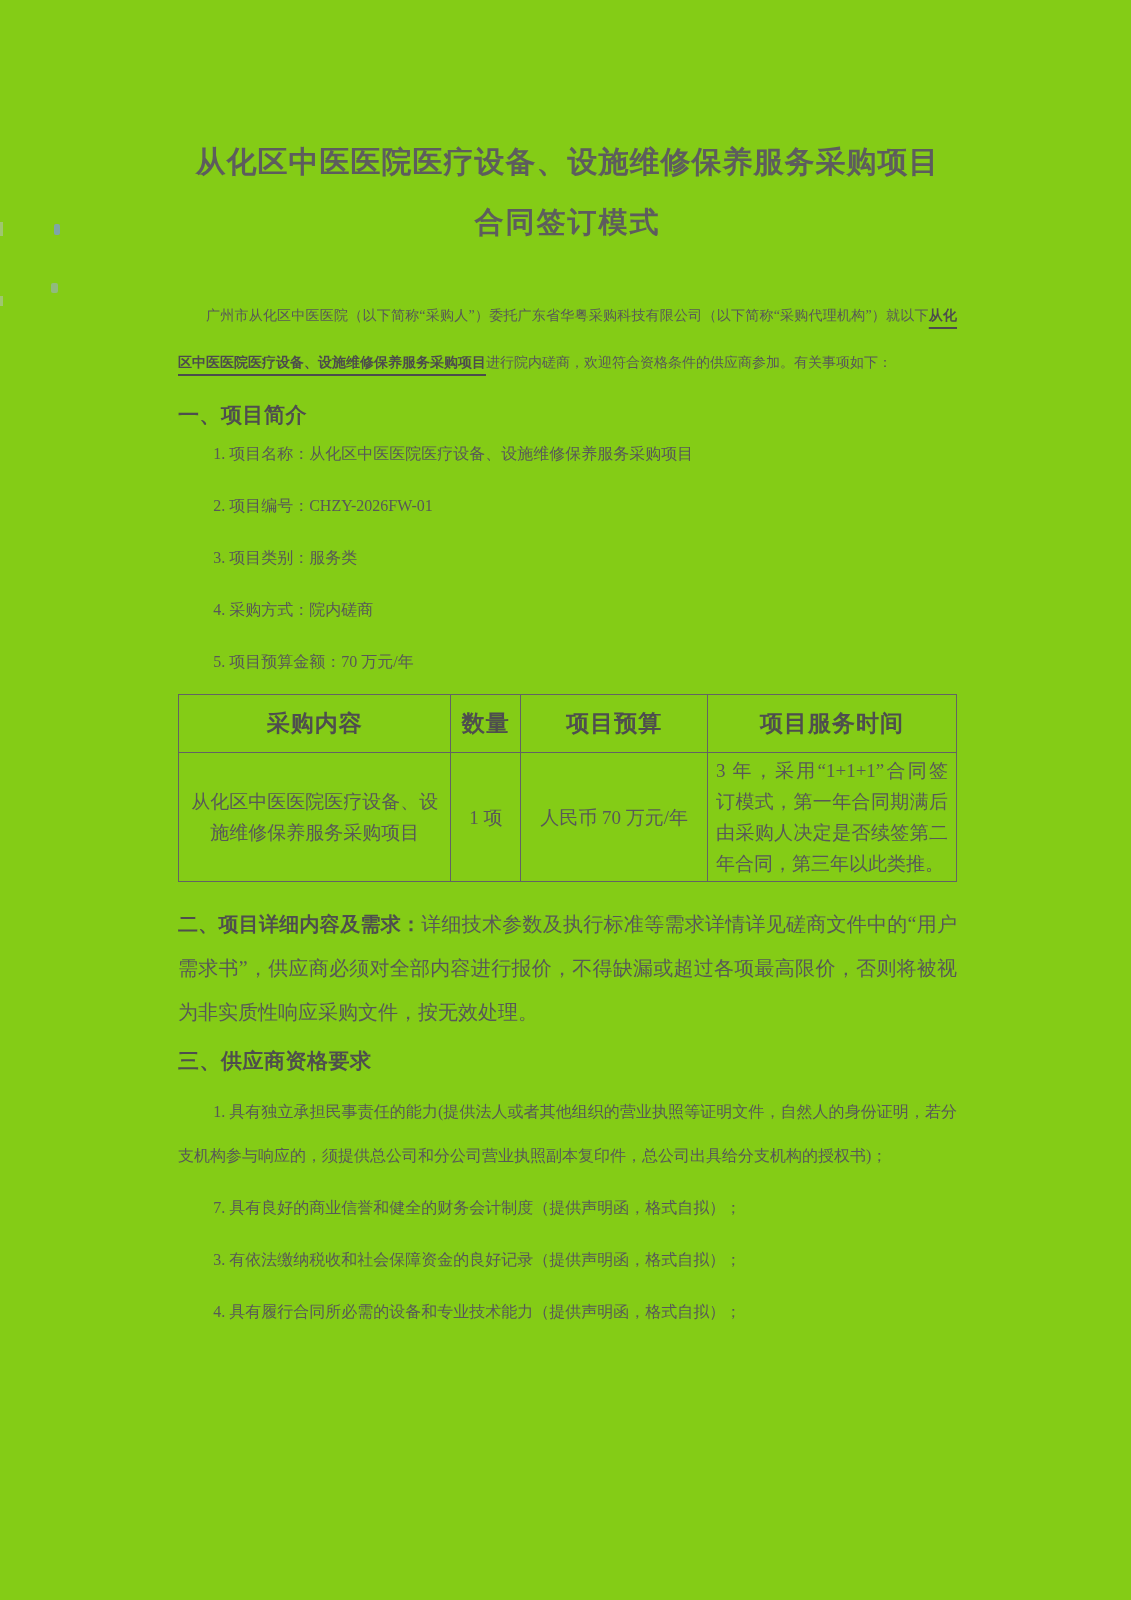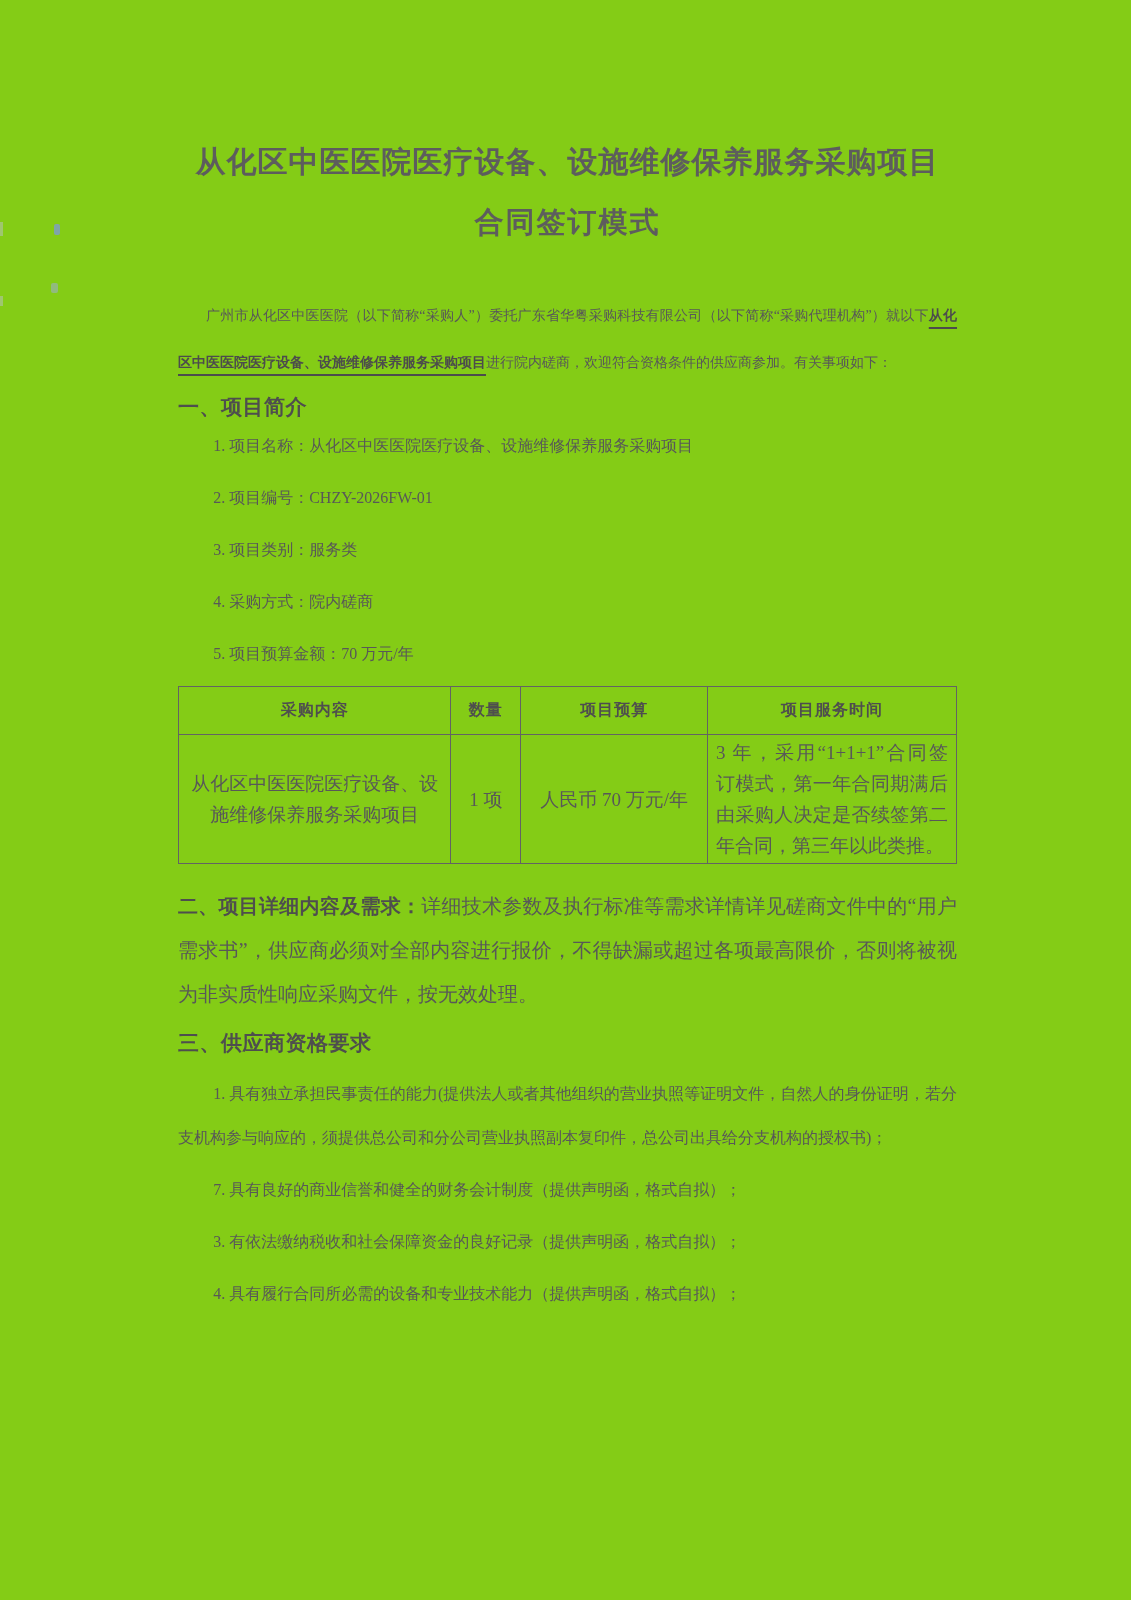--- a/index.html
+++ b/index.html
@@ -49,21 +49,21 @@
   }
   .emph {
     font-family: "Liberation Sans", sans-serif;
     font-weight: bold;
     color: #4c4c4c;
     text-decoration: underline;
     text-underline-offset: 7px;
     text-decoration-thickness: 1.5px;
   }
   .sec-heading {
-    margin-top: 8px;
+    margin-top: 16px;
     font-family: "Liberation Sans", sans-serif;
     font-size: 21px;
     line-height: 26px;
     font-weight: bold;
     color: #4e4e4e;
     letter-spacing: 0.5px;
   }
   .sec-heading.third { margin-top: 14px; }
   .item {
     margin-top: 8px;
@@ -79,25 +79,25 @@
     width: 100%;
     margin-top: 10px;
     border-collapse: collapse;
     table-layout: fixed;
   }
   table.spec th, table.spec td {
     border: 1.6px solid #636363;
   }
   table.spec th {
     font-family: "Liberation Sans", sans-serif;
-    font-size: 16px;
+    font-size: 23px;
     font-weight: bold;
     color: #4e4e4e;
     text-align: center;
-    padding: 13px 12px;
+    padding: 13px 0;
     letter-spacing: 1px;
   }
   table.spec td {
     font-size: 19px;
     color: #585858;
     line-height: 31px;
     padding: 2px 8px;
     vertical-align: middle;
   }
   .col-content  { width: 35%; }

